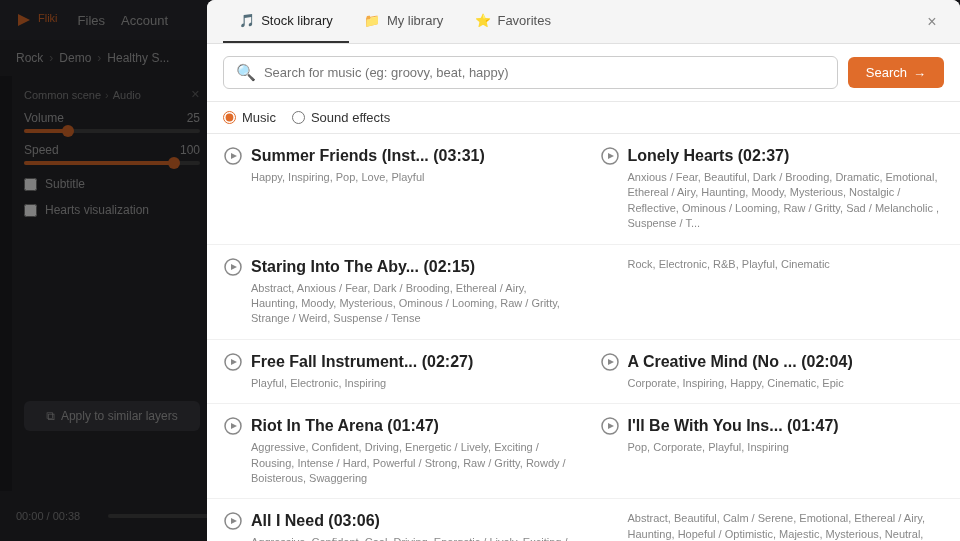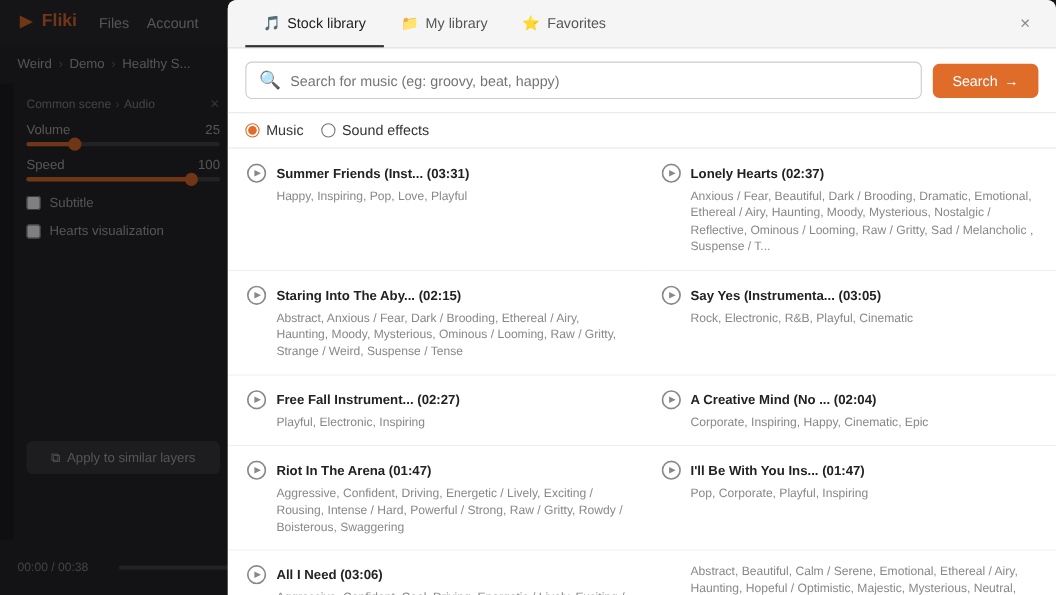--- a/index.html
+++ b/index.html
@@ -26,22 +26,22 @@
       top: 0; left: 0; right: 0;
       height: 40px;
       background: #2b2b30;
       display: flex;
       align-items: center;
       padding: 0 16px;
       gap: 20px;
       z-index: 1;
     }
     .top-nav-logo {
-      display: flex; align-items: center; gap: 6px;
-      color: #e06c2a; font-weight: 700; font-size: 16px;
+      display: flex; align-items: flex-start; gap: 6px;
+      color: #e06c2a; font-weight: 400; font-size: 11px;
     }
     .top-nav-items {
       display: flex; gap: 16px;
     }
     .top-nav-item {
       color: #aaa; font-size: 13px; cursor: pointer;
     }
     .top-nav-right {
       margin-left: auto;
       display: flex; align-items: center; gap: 12px;
@@ -222,21 +222,21 @@
     .track-title-row {
       display: flex; align-items: center; gap: 8px;
       margin-bottom: 4px;
     }
     .track-play-icon {
       width: 20px; height: 20px; flex-shrink: 0;
       display: flex; align-items: center; justify-content: center;
       color: #555;
     }
     .track-title {
-      font-size: 12px; font-weight: 600; color: #222;
+      font-size: 16px; font-weight: 600; color: #222;
     }
     .track-tags {
       font-size: 11px; color: #888; line-height: 1.4;
       margin-left: 28px;
     }
   </style>
 </head>
 <body>
 
 <div class="app-bg"></div>
@@ -253,21 +253,21 @@
     <span class="top-nav-item">Account</span>
   </div>
   <div class="top-nav-right">
     <div class="nav-icon">🌙</div>
     <div class="nav-icon">☀</div>
     <div class="nav-icon">?</div>
   </div>
 </div>
 
 <div class="breadcrumb">
-  <span>Weird</span>
+  <span>Rock</span>
   <span class="breadcrumb-sep">›</span>
   <span>Demo</span>
   <span class="breadcrumb-sep">›</span>
   <span>Healthy S...</span>
   <div style="margin-left:auto;display:flex;gap:10px;align-items:center;">
     <button style="background:#444;border:none;color:#ccc;padding:4px 10px;border-radius:4px;font-size:12px;cursor:pointer;">Upload</button>
     <button style="background:transparent;border:none;color:#aaa;padding:4px 8px;font-size:12px;cursor:pointer;display:flex;align-items:center;gap:4px;">
       <span>⚙</span>
       <span>Settings</span>
     </button>
@@ -399,29 +399,20 @@
             <svg width="18" height="18" viewBox="0 0 18 18">
               <circle cx="9" cy="9" r="8" fill="none" stroke="#888" stroke-width="1.5"></circle>
               <polygon points="7,6 13,9 7,12" fill="#888"></polygon>
             </svg>
           </div>
           <span class="track-title">Staring Into The Aby... (02:15)</span>
         </div>
         <div class="track-tags">Abstract, Anxious / Fear, Dark / Brooding, Ethereal / Airy, Haunting, Moody, Mysterious, Ominous / Looming, Raw / Gritty, Strange / Weird, Suspense / Tense</div>
       </div>
       <div class="track-item">
-        <div class="track-title-row">
-          <div class="track-play-icon">
-            <svg width="18" height="18" viewBox="0 0 18 18">
-              <circle cx="9" cy="9" r="8" fill="none" stroke="#888" stroke-width="1.5"></circle>
-              <polygon points="7,6 13,9 7,12" fill="#888"></polygon>
-            </svg>
-          </div>
-          <span class="track-title">Say Yes (Instrumenta... (03:05)</span>
-        </div>
         <div class="track-tags">Rock, Electronic, R&amp;B, Playful, Cinematic</div>
       </div>
       <div class="track-item">
         <div class="track-title-row">
           <div class="track-play-icon">
             <svg width="18" height="18" viewBox="0 0 18 18">
               <circle cx="9" cy="9" r="8" fill="none" stroke="#888" stroke-width="1.5"></circle>
               <polygon points="7,6 13,9 7,12" fill="#888"></polygon>
             </svg>
           </div>

